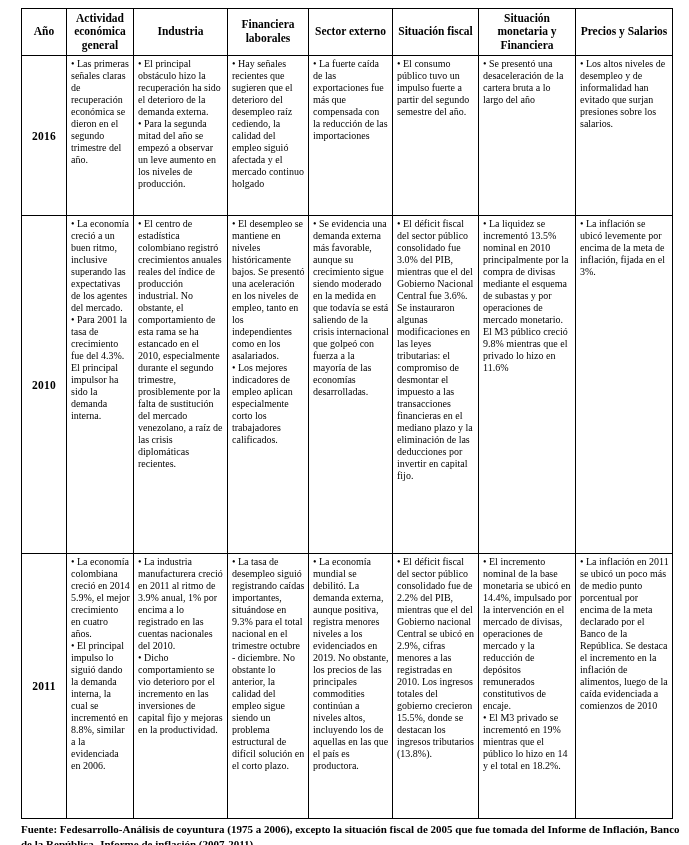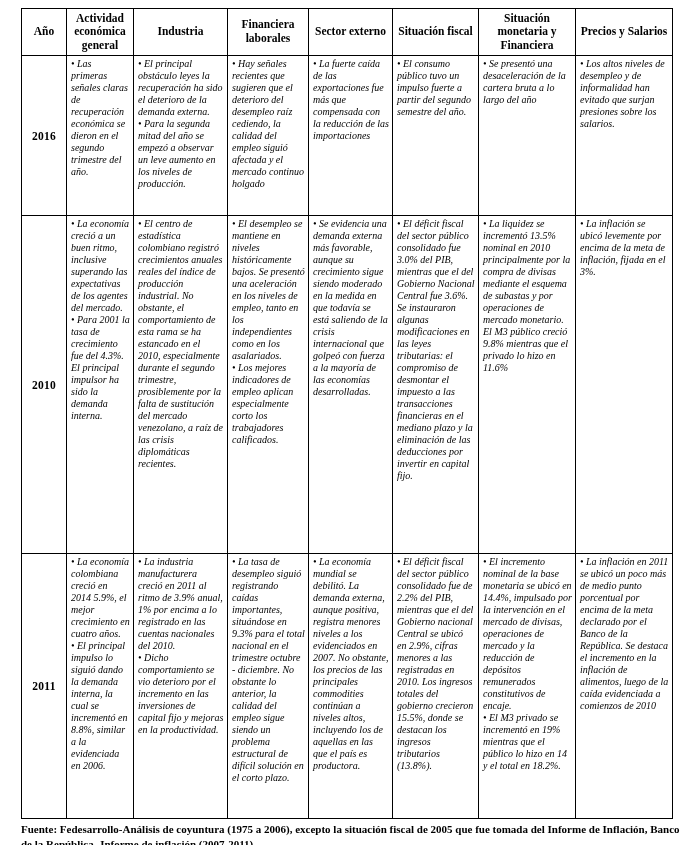--- a/index.html
+++ b/index.html
@@ -43,21 +43,20 @@
     font-size: 11.5px;
     text-align: center;
     vertical-align: middle;
     letter-spacing: 0.3px;
   }
   td.content-cell {
     vertical-align: top;
     font-size: 10px;
     line-height: 1.2;
     padding: 2px 3px 2px 4px;
-    font-style: italic;
   }
   td.content-cell .bullet {
     margin: 0;
   }
   tr.row-h-header { height: 47px; }
   tr.row-h-2009  { height: 160px; }
   tr.row-h-2010  { height: 338px; }
   tr.row-h-2011  { height: 265px; }
   .source-note {
     margin: 3px 0 0 0;
@@ -94,21 +93,21 @@
           <th>Precios y Salarios</th>
         </tr>
       </thead>
     <tbody id="table-body">
         <tr class="row-h-2009">
           <td class="year-cell">2016</td>
           <td class="content-cell">
             <div class="bullet">• Las primeras señales claras de recuperación económica se dieron en el segundo trimestre del año.</div>
           </td>
           <td class="content-cell">
-            <div class="bullet">• El principal obstáculo leyes la recuperación ha sido el deterioro de la demanda externa.</div>
+            <div class="bullet">• El principal obstáculo hizo la recuperación ha sido el deterioro de la demanda externa.</div>
             <div class="bullet">• Para la segunda mitad del año se empezó a observar un leve aumento en los niveles de producción.</div>
           </td>
           <td class="content-cell">
             <div class="bullet">• Hay señales recientes que sugieren que el deterioro del desempleo raíz cediendo, la calidad del empleo siguió afectada y el mercado continuo holgado</div>
           </td>
           <td class="content-cell">
             <div class="bullet">• La fuerte caída de las exportaciones fue más que compensada con la reducción de las importaciones</div>
           </td>
           <td class="content-cell">
             <div class="bullet">• El consumo público tuvo un impulso fuerte a partir del segundo semestre del año.</div>
@@ -153,21 +152,21 @@
             <div class="bullet">• El principal impulso lo siguió dando la demanda interna, la cual se incrementó en 8.8%, similar a la evidenciada en 2006.</div>
           </td>
           <td class="content-cell">
             <div class="bullet">• La industria manufacturera creció en 2011 al ritmo de 3.9% anual, 1% por encima a lo registrado en las cuentas nacionales del 2010.</div>
             <div class="bullet">• Dicho comportamiento se vio deterioro por el incremento en las inversiones de capital fijo y mejoras en la productividad.</div>
           </td>
           <td class="content-cell">
             <div class="bullet">• La tasa de desempleo siguió registrando caídas importantes, situándose en 9.3% para el total nacional en el trimestre octubre - diciembre. No obstante lo anterior, la calidad del empleo sigue siendo un problema estructural de difícil solución en el corto plazo.</div>
           </td>
           <td class="content-cell">
-            <div class="bullet">• La economía mundial se debilitó. La demanda externa, aunque positiva, registra menores niveles a los evidenciados en 2007. No obstante, los precios de las principales commodities continúan a niveles altos, incluyendo los de aquellas en las que el país es productora.</div>
+            <div class="bullet">• La economía mundial se debilitó. La demanda externa, aunque positiva, registra menores niveles a los evidenciados en 2019. No obstante, los precios de las principales commodities continúan a niveles altos, incluyendo los de aquellas en las que el país es productora.</div>
           </td>
           <td class="content-cell">
             <div class="bullet">• El déficit fiscal del sector público consolidado fue de 2.2% del PIB, mientras que el del Gobierno nacional Central se ubicó en 2.9%, cifras menores a las registradas en 2010. Los ingresos totales del gobierno crecieron 15.5%, donde se destacan los ingresos tributarios (13.8%).</div>
           </td>
           <td class="content-cell">
             <div class="bullet">• El incremento nominal de la base monetaria se ubicó en 14.4%, impulsado por la intervención en el mercado de divisas, operaciones de mercado y la reducción de depósitos remunerados constitutivos de encaje.</div>
             <div class="bullet">• El M3 privado se incrementó en 19% mientras que el público lo hizo en 14 y el total en 18.2%.</div>
           </td>
           <td class="content-cell">
             <div class="bullet">• La inflación en 2011 se ubicó un poco más de medio punto porcentual por encima de la meta declarado por el Banco de la República. Se destaca el incremento en la inflación de alimentos, luego de la caída evidenciada a comienzos de 2010</div>

